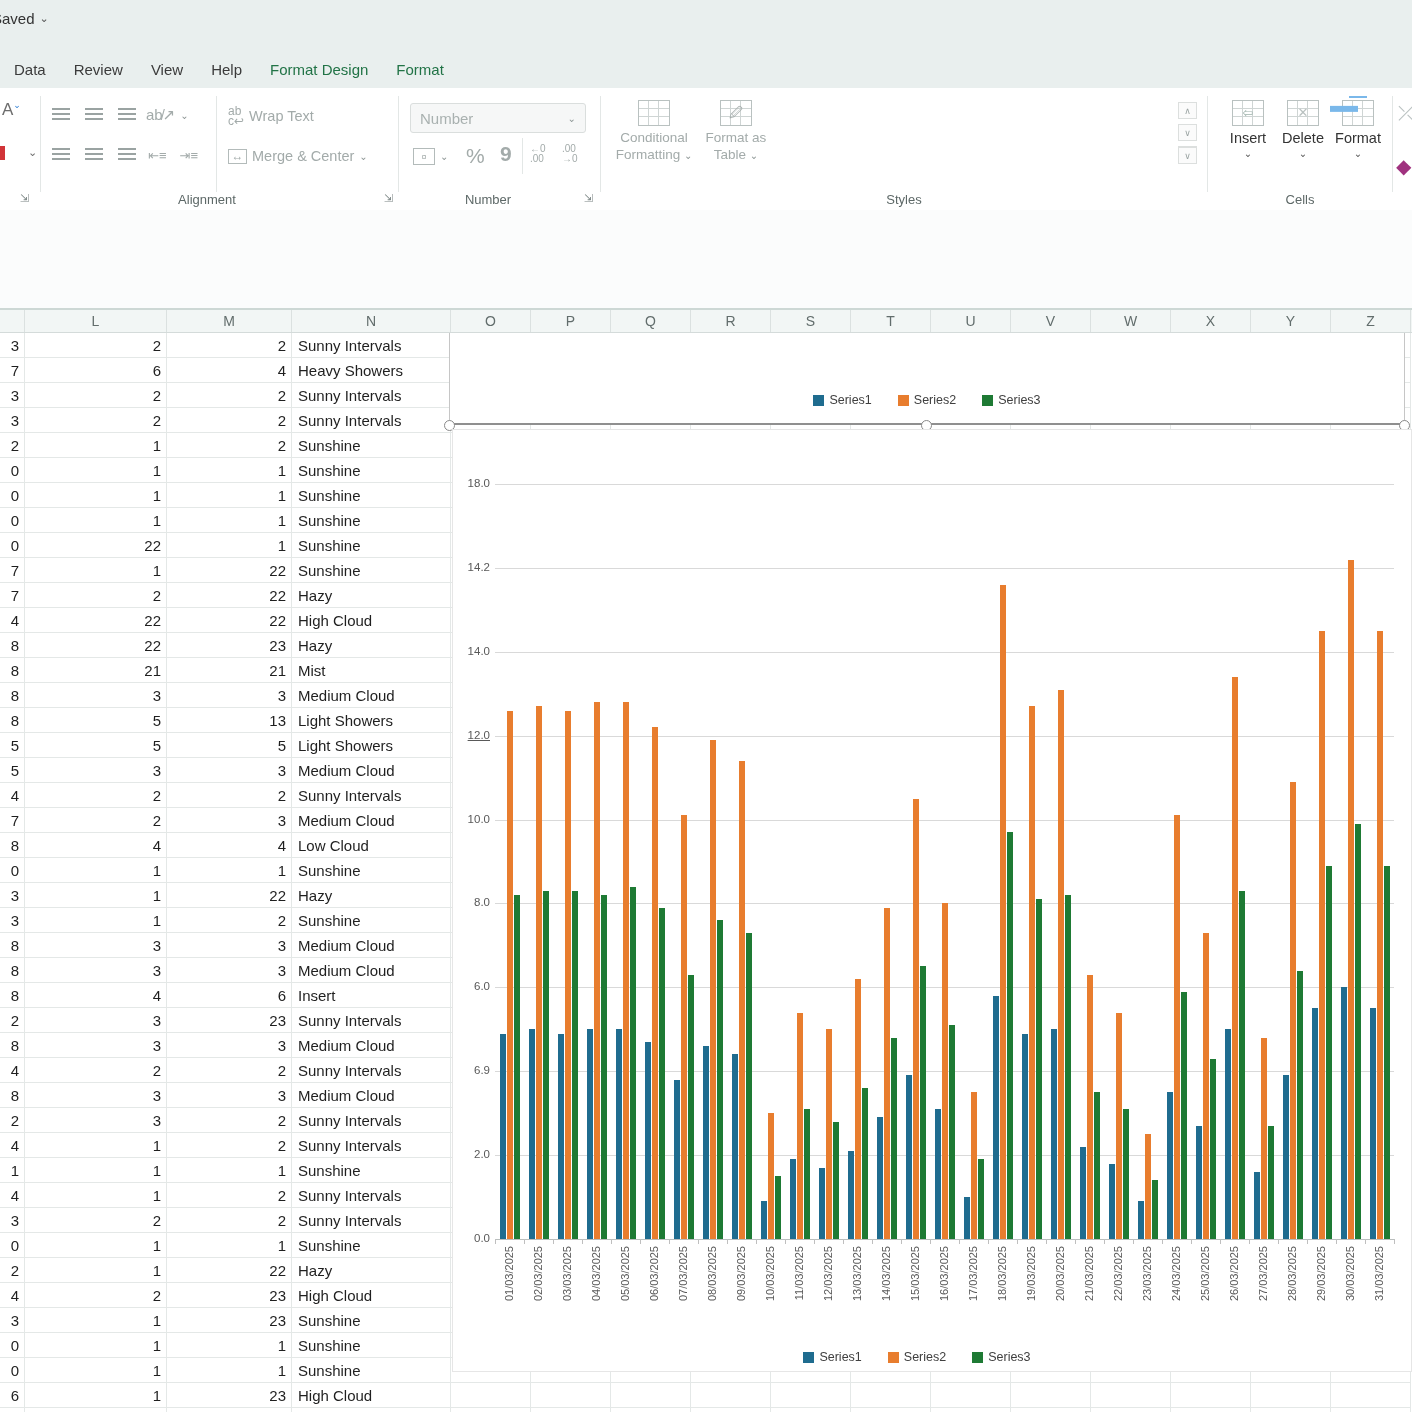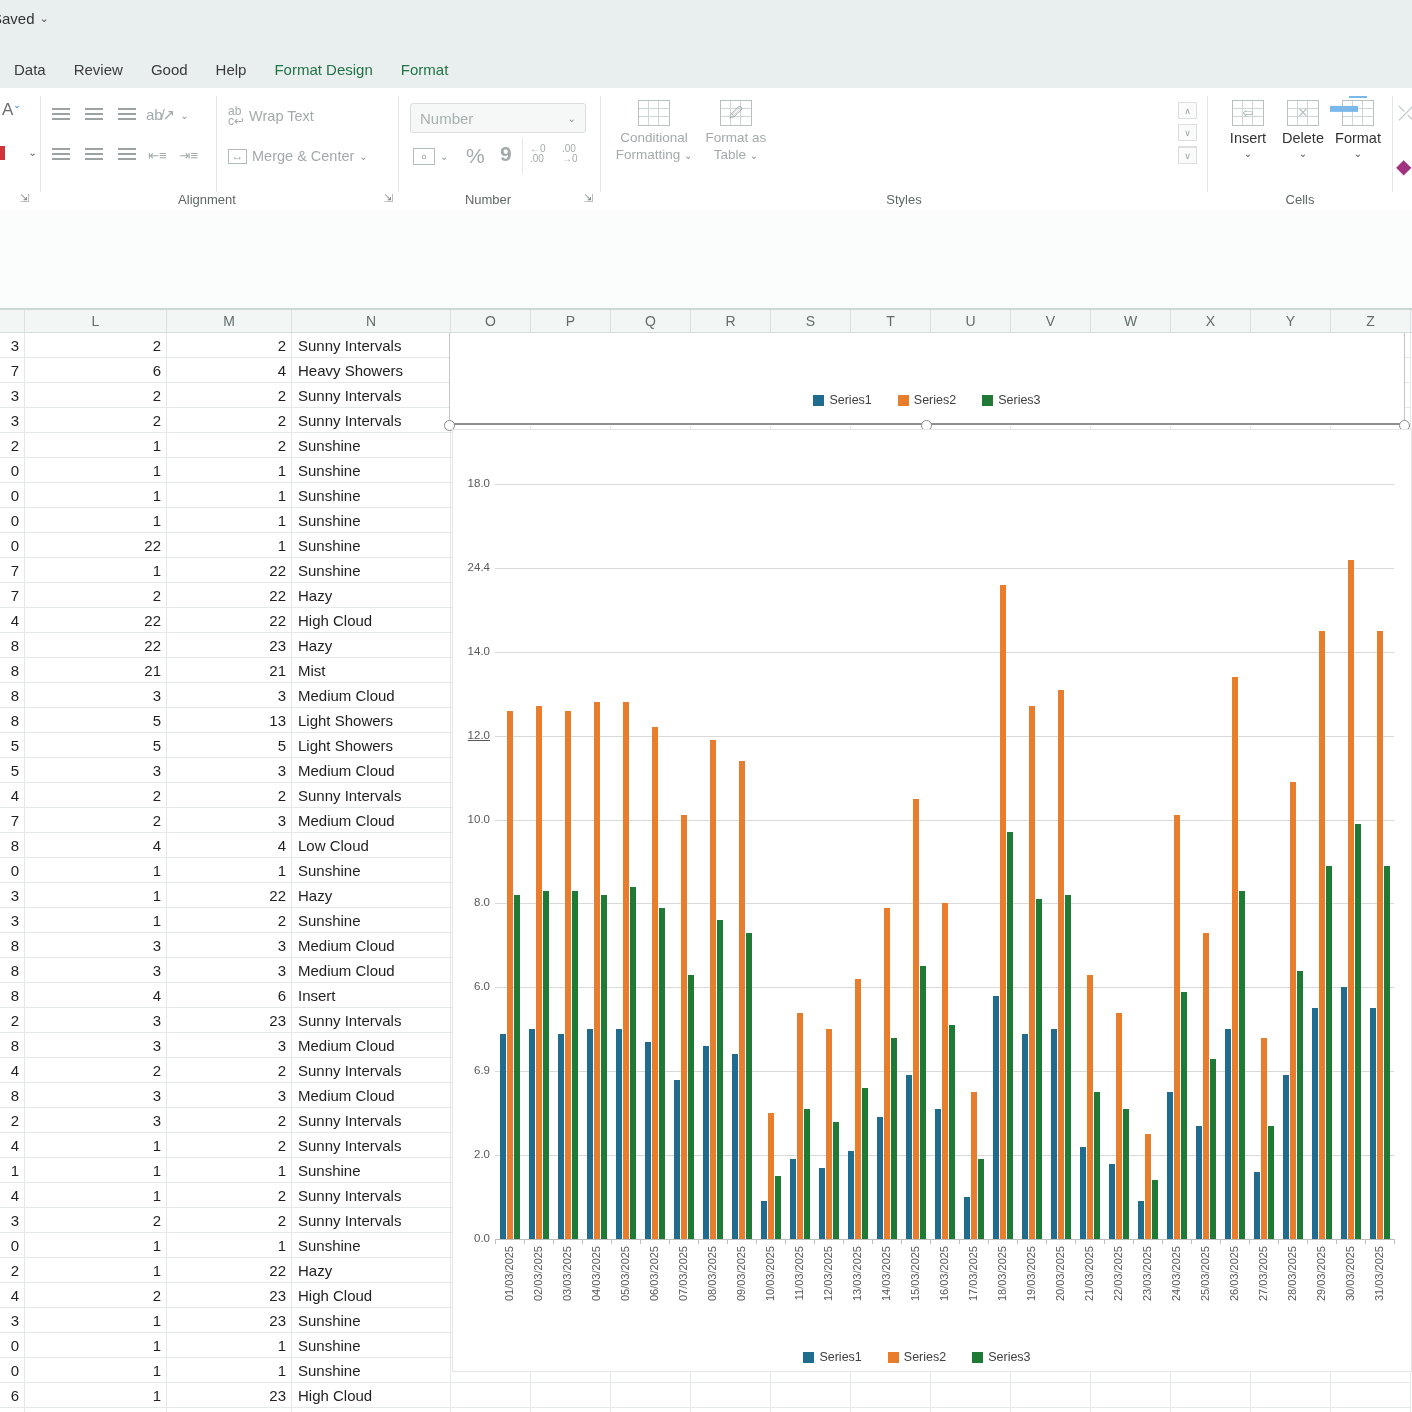--- a/index.html
+++ b/index.html
@@ -102,21 +102,21 @@
 <div class="abs" id="topbar">
   <div class="abs" id="saved">
     <span>Saved</span>
     <span class="chev">⌄</span>
   </div>
 </div>
 
 <div class="abs" id="tabrow">
     <div class="tab">Data</div>
     <div class="tab">Review</div>
-    <div class="tab">Good</div>
+    <div class="tab">View</div>
     <div class="tab">Help</div>
     <div class="tab contextual">Format Design</div>
     <div class="tab contextual">Format</div>
   </div>
 
 <div class="abs" id="ribbon">
 
   <div class="abs" style="left:2px;top:12px;font-size:17px;color:#6d6d6d;">A<span style="color:#2b7cd3;font-size:9px;vertical-align:top;">⌄</span></div>
   <div class="abs" style="left:-2px;top:58px;width:7px;height:14px;background:#d13438;"></div>
   <div class="abs" style="left:28px;top:58px;font-size:11px;color:#6d6d6d;">⌄</div>
@@ -1072,21 +1072,21 @@
 <div class="abs" id="chart2">
   <div id="ylabels">
       <div class="ylab" style="top: 802px; left: 0px;">0.0</div>
       <div class="ylab" style="top: 718.111px; left: 0px;">2.0</div>
       <div class="ylab" style="top: 634.222px; left: 0px;">6.9</div>
       <div class="ylab" style="top: 550.333px; left: 0px;">6.0</div>
       <div class="ylab" style="top: 466.444px; left: 0px;">8.0</div>
       <div class="ylab" style="top: 382.556px; left: 0px;">10.0</div>
       <div class="ylab" style="top: 298.667px; left: 0px; text-decoration: underline;">12.0</div>
       <div class="ylab" style="top: 214.778px; left: 0px;">14.0</div>
-      <div class="ylab" style="top: 130.889px; left: 0px;">24.4</div>
+      <div class="ylab" style="top: 130.889px; left: 0px;">14.2</div>
       <div class="ylab" style="top: 47px; left: 0px;">18.0</div>
     </div>
   <div id="plot">
     <div id="gridlines">
         <div class="gridline" style="top: 671.111px;"></div>
         <div class="gridline" style="top: 587.222px;"></div>
         <div class="gridline" style="top: 503.333px;"></div>
         <div class="gridline" style="top: 419.444px;"></div>
         <div class="gridline" style="top: 335.556px;"></div>
         <div class="gridline" style="top: 251.667px;"></div>

